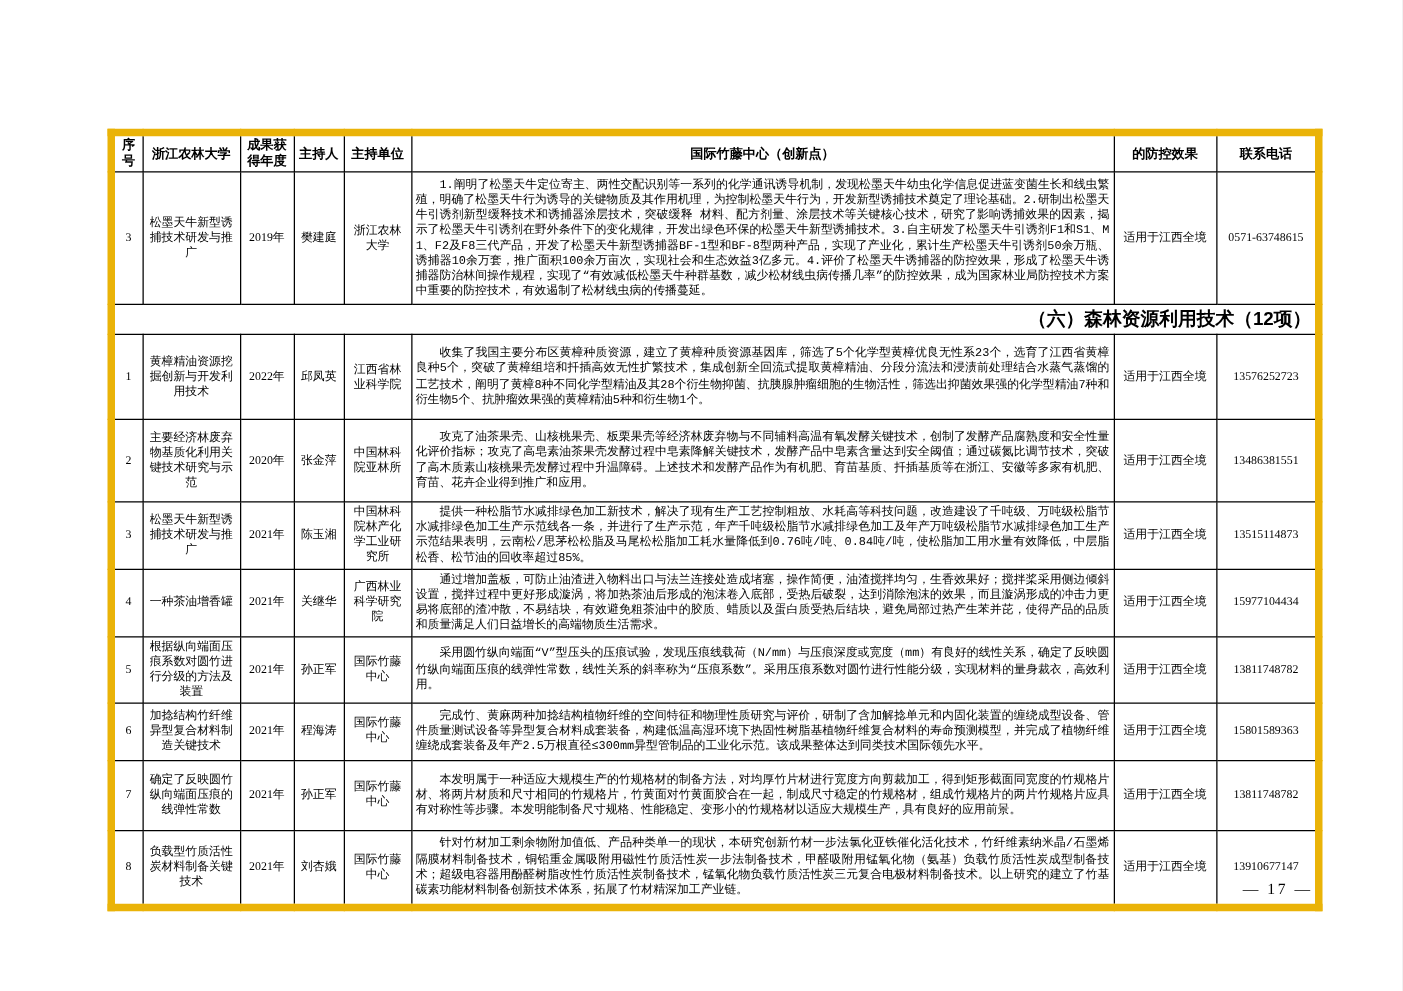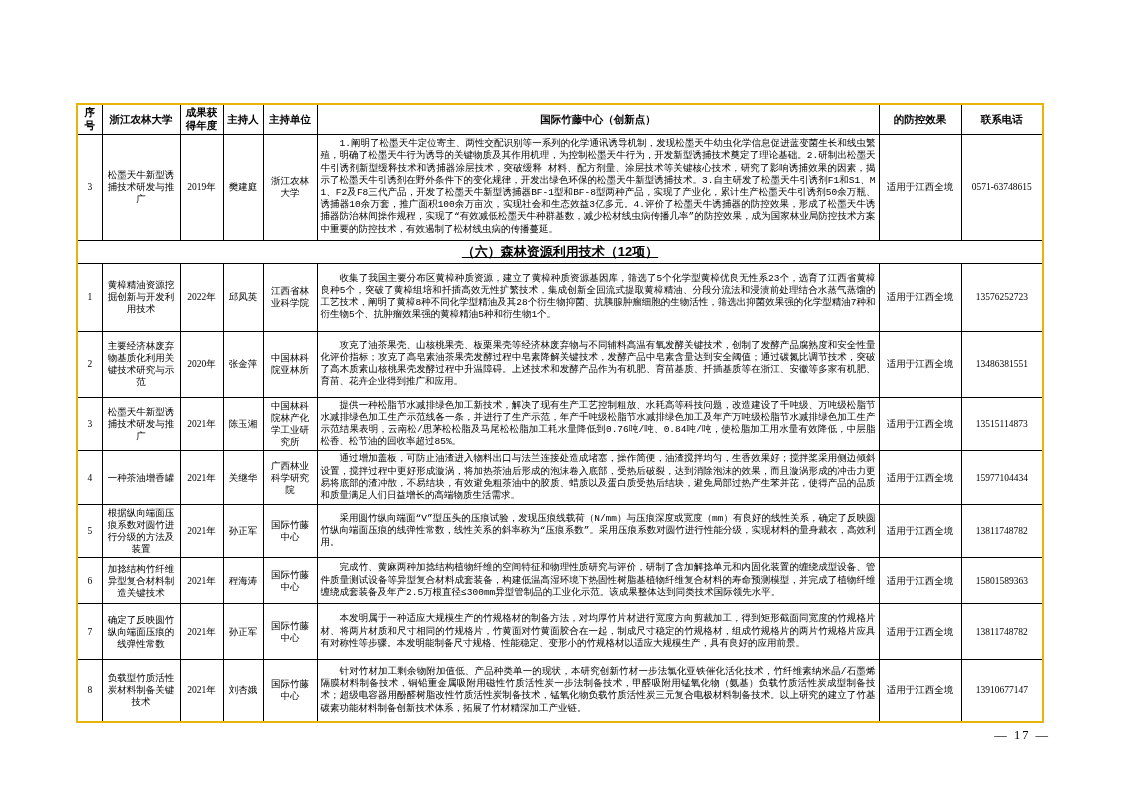--- a/index.html
+++ b/index.html
@@ -7,25 +7,25 @@
     position:relative;
     width:1122px;height:793px;
     background:#ffffff;
     font-family:"Liberation Serif","DejaVu Serif",serif;
     color:#000;
     overflow:hidden;
     margin:0 auto;
   }
   table.doc{
     position:absolute;
-    left:76px;top:103px;
+    left:86px;top:103px;
     width:966px;
     border-collapse:collapse;
     table-layout:fixed;
-    border:2px solid #eab308;
+    border:6px solid #eab308;
   }
   table.doc col.c-no{width:25px;}
   table.doc col.c-name{width:78px;}
   table.doc col.c-year{width:43px;}
   table.doc col.c-leader{width:40px;}
   table.doc col.c-unit{width:54px;}
   table.doc col.c-points{width:562px;}
   table.doc col.c-region{width:82px;}
   table.doc col.c-phone{width:82px;}
   table.doc th, table.doc td{
@@ -53,37 +53,36 @@
     font-size:9.5px;
     line-height:12.2px;
     text-align:justify;
     text-indent:2em;
     padding:3px 5px;
     font-family:Liberation Mono, monospace;
   }
   td.section{
     font-family:"Liberation Sans","DejaVu Sans",sans-serif;
     font-weight:bold;
-    font-size:13px;
-    text-align:center;
+    font-size:15px;
+    text-align:right;
     height:22px;
-    text-decoration:underline;
   }
   tr.r0{height:106px;}
   tr.r1{height:68px;}
   tr.r2{height:66px;}
   tr.r3{height:48px;}
   tr.r4{height:52px;}
   tr.r5{height:48px;}
   tr.r6{height:46px;}
   tr.r7{height:56px;}
   tr.r8{height:62px;}
   .pageno{
     position:absolute;
-    right:72px;top:728px;
+    right:72px;top:704px;
     font-size:12.5px;
     letter-spacing:2px;
   }
 </style>
 </head>
 <body>
 
 <div class="page">
   <table class="doc">
     <colgroup>

